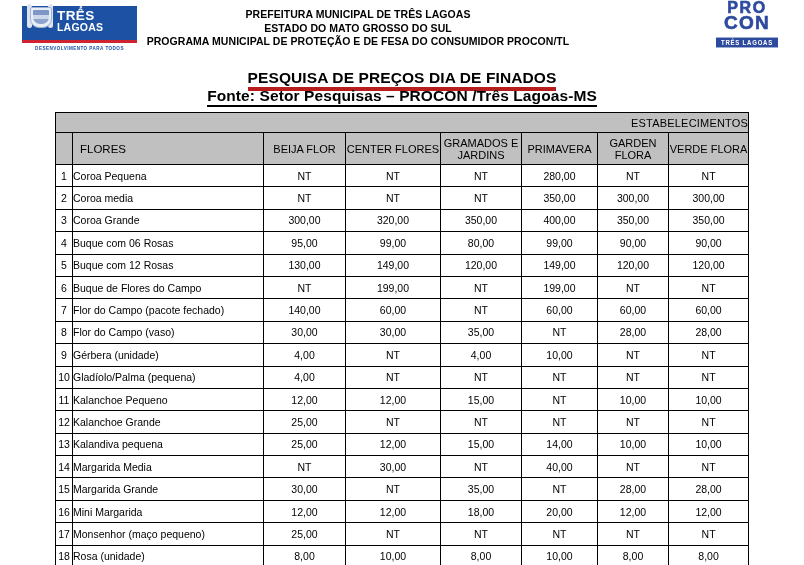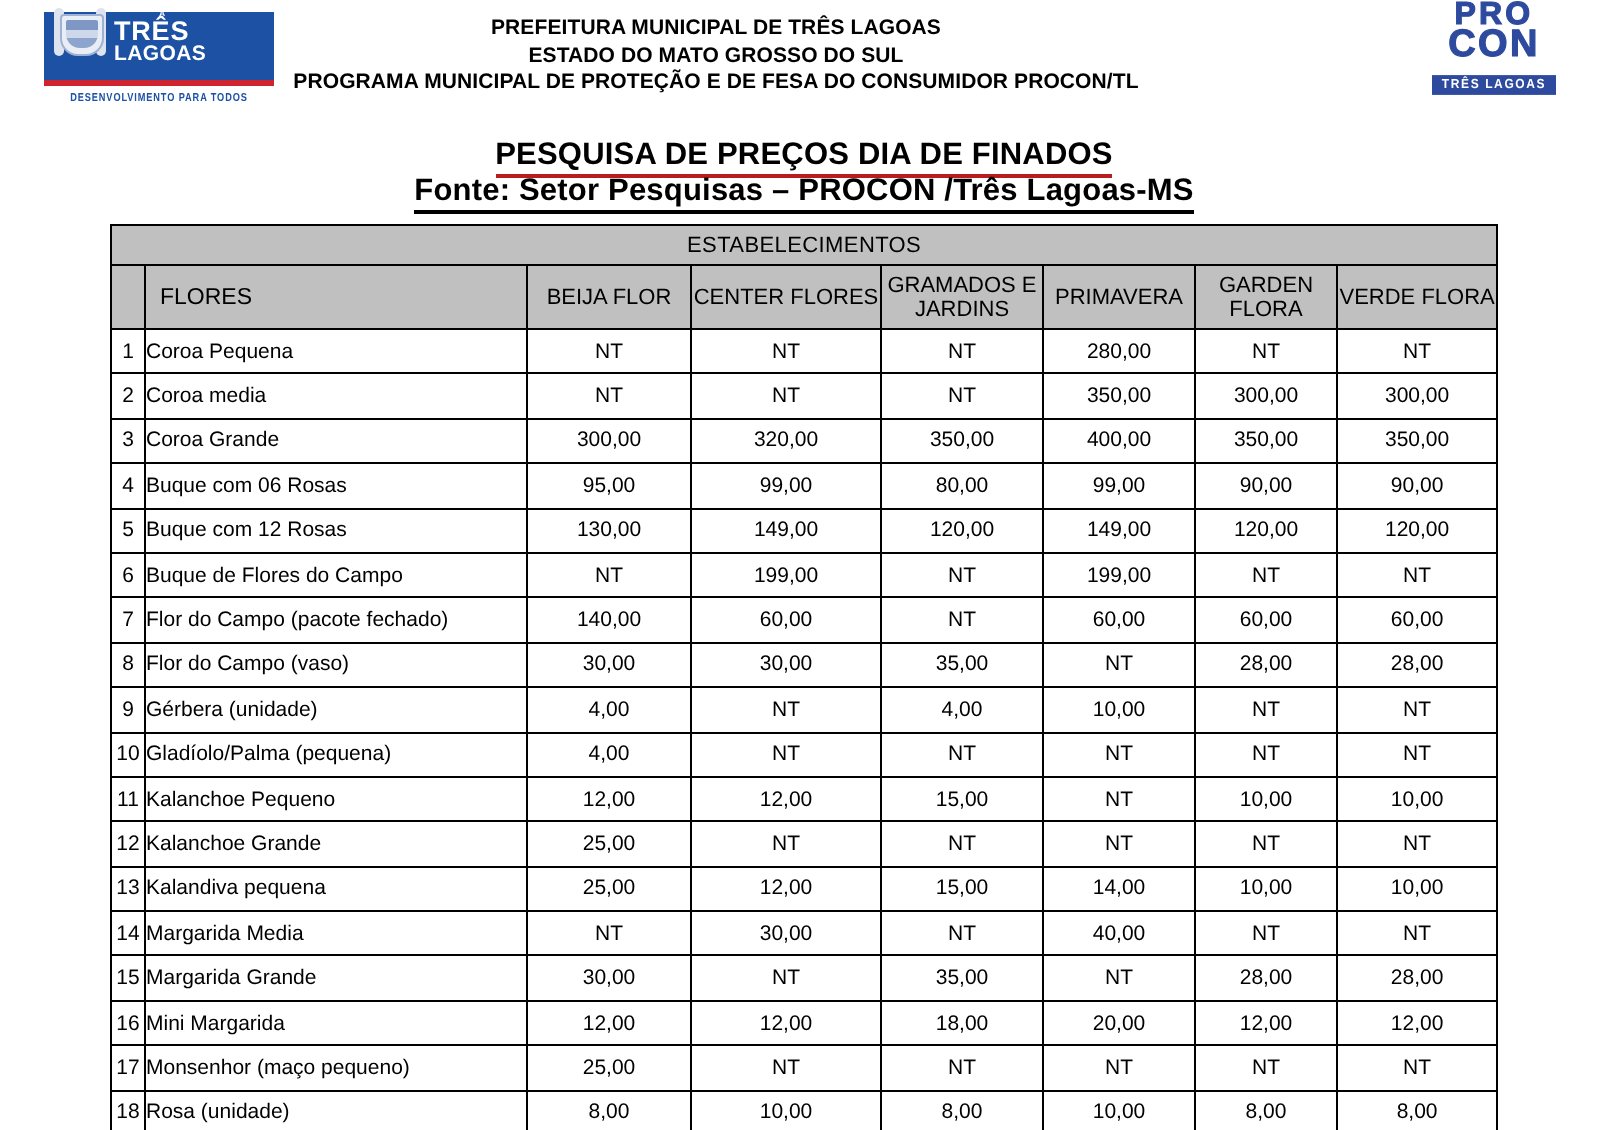--- a/index.html
+++ b/index.html
@@ -161,21 +161,21 @@
   }
 
   
   .doc-title {
     text-align: center;
     font-size: 15.5px;
     font-weight: bold;
     margin-top: 12px;
     letter-spacing: 0.1px;
   }
-  .doc-title span { border-bottom: 2px solid #b91c1c; padding-bottom: 1px; }
+  .doc-title span { border-bottom: 4px solid #b91c1c; padding-bottom: 1px; }
   .doc-subtitle {
     text-align: center;
     font-size: 15.5px;
     font-weight: bold;
     letter-spacing: 0.1px;
   }
   .doc-subtitle span { border-bottom: 2px solid #000; padding-bottom: 1px; }
 
   
   .table-wrap {
@@ -191,21 +191,21 @@
     font-size: 10.5px;
   }
   table.price-table td, table.price-table th {
     border: 1px solid #000000;
     padding: 0;
     font-weight: normal;
   }
   .band-row td {
     background: #c0c0c0;
     height: 19px;
-    text-align: center;
+    text-align: right;
     font-weight: bold;
     font-size: 11px;
     letter-spacing: 0.2px;
   }
   .head-row th {
     background: #c0c0c0;
     height: 31px;
     font-weight: bold;
     font-size: 11px;
     line-height: 12px;

